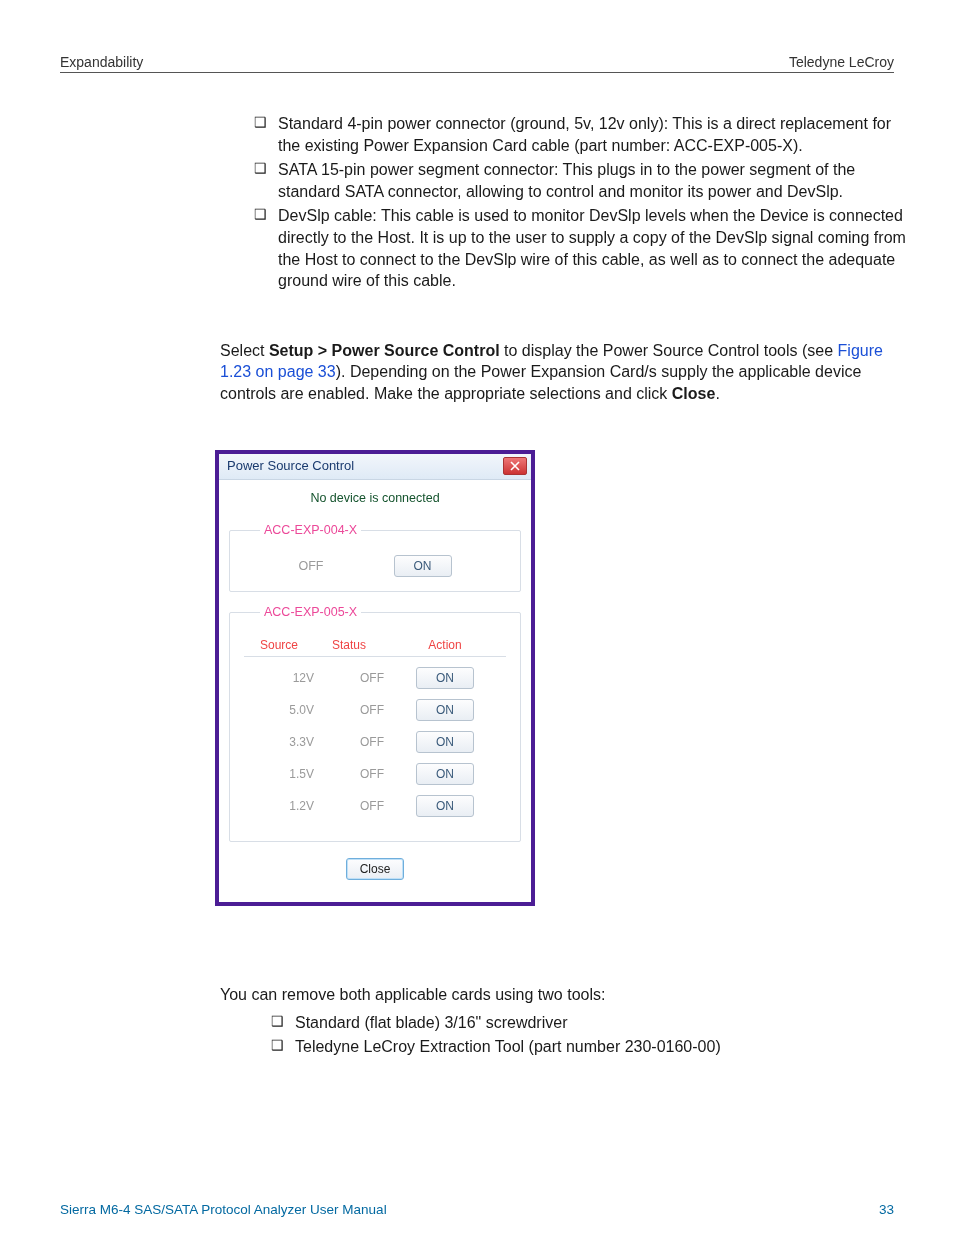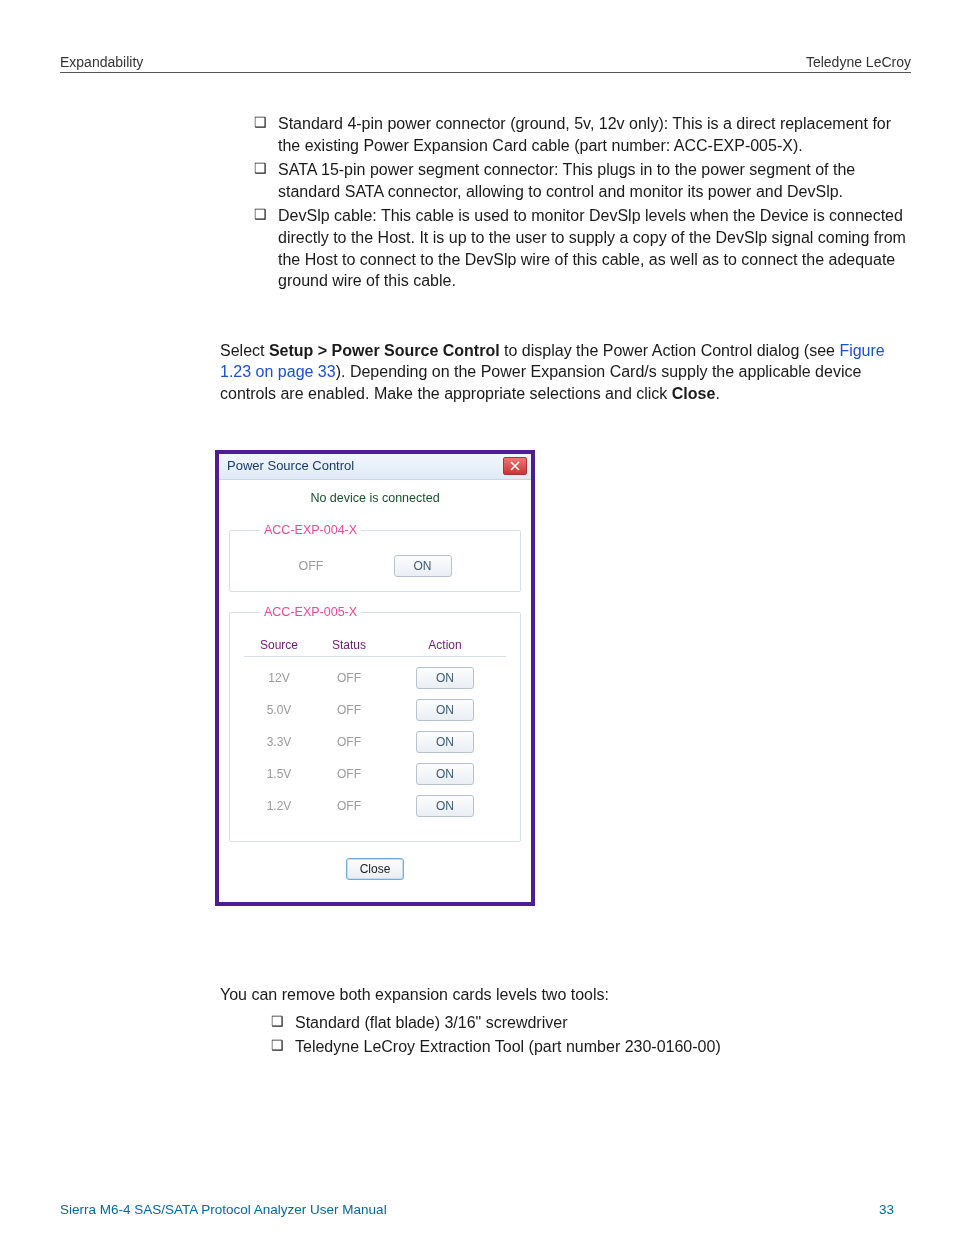--- a/index.html
+++ b/index.html
@@ -1,17 +1,17 @@
 <!DOCTYPE html>
 <html><head>
 <meta charset="utf-8">
 <style>
   * { box-sizing: border-box; margin: 0; padding: 0; }
   html, body { width: 954px; background: #fff; font-family: "Segoe UI", "Myriad Pro", Arial, sans-serif; color: #1a1a1a; }
-  .page { width: 954px; min-height: 1235px; position: relative; padding: 54px 43px 40px 60px; }
+  .page { width: 954px; min-height: 1235px; position: relative; padding: 54px 60px 40px 60px; }
   .hdr { display: flex; justify-content: space-between; font-size: 14px; color: #333; }
   .hdr-rule { border: none; border-top: 1px solid #555; margin-top: 2px; }
   .content { margin-top: 40px; margin-left: 160px; width: 690px; font-size: 16px; line-height: 1.35; }
   ul.sq { list-style: none; padding-left: 58px; }
   ul.sq li { position: relative; margin-bottom: 3px; }
   ul.sq li::before { content: "❑"; position: absolute; left: -24px; top: 0; font-size: 14px; color: #222; }
   .para { margin-top: 48px; }
   .link { color: #1a4fd6; }
   .bold { font-weight: 600; }
 
@@ -25,26 +25,26 @@
   .dlg-close svg { width: 10px; height: 10px; }
   .dlg-body { padding: 6px 10px 10px 10px; }
   .no-dev { text-align: center; font-size: 12.5px; color: #14532d; padding: 4px 0 10px 0; }
   fieldset.grp { border: 1px solid #d8dee6; border-radius: 2px; margin: 6px 0 12px 0; padding: 16px 14px 14px 14px; position: relative; }
   fieldset.grp legend { font-size: 12.5px; color: #ec4899; padding: 0 4px; margin-left: 16px; }
   .row004 { display: flex; align-items: center; justify-content: center; gap: 70px; }
   .off-lbl { font-size: 12.5px; color: #9a9a9a; }
   .btn { min-width: 58px; height: 22px; border: 1px solid #b7c3cf; border-radius: 3px;
          background: linear-gradient(#fdfdfe,#e9eef4); font-size: 12px; color: #3a5a7a; display: inline-flex; align-items: center; justify-content: center; text-align: center; }
   .btn.accent { border: 1px solid #6faedc; box-shadow: 0 0 0 1px #bfe0f7 inset; color: #222; }
-  .tbl-hdr { display: flex; font-size: 12px; color: #701a75; border-bottom: 1px solid #d8dee6; padding-bottom: 3px; margin-bottom: 10px; }
+  .tbl-hdr { display: flex; font-size: 12px; color: #ef4444; border-bottom: 1px solid #d8dee6; padding-bottom: 3px; margin-bottom: 10px; }
   .c-src { width: 70px; text-align: center; }
   .c-sts { width: 70px; text-align: center; }
   .c-act { flex: 1; text-align: center; }
   .tbl-row { display: flex; align-items: center; margin-bottom: 10px; }
-  .tbl-row .c-src, .tbl-row .c-sts { font-size: 12px; color: #9a9a9a; }
+  .tbl-row .c-src, .tbl-row .c-sts { font-size: 12px; color: #9a9a9a; text-align: right; }
   .tbl-row .c-act { display: flex; justify-content: center; }
   .dlg-foot { display: flex; justify-content: center; padding: 4px 0 12px 0; }
 
   .para2 { margin-top: 78px; }
   ul.sq2 { list-style: none; padding-left: 75px; margin-top: 6px; }
   ul.sq2 li { position: relative; margin-bottom: 2px; }
   ul.sq2 li::before { content: "❑"; position: absolute; left: -24px; top: 0; font-size: 14px; color: #222; }
 
   .ftr { position: absolute; left: 60px; right: 60px; bottom: 18px; display: flex; justify-content: space-between; font-size: 13.5px; color: #0369a1; }
 </style>
@@ -61,21 +61,21 @@
 
   <div class="content">
 
     <ul class="sq">
       <li>Standard 4-pin power connector (ground, 5v, 12v only): This is a direct replacement for the existing Power Expansion Card cable (part number: ACC-EXP-005-X).</li>
       <li>SATA 15-pin power segment connector: This plugs in to the power segment of the standard SATA connector, allowing to control and monitor its power and DevSlp.</li>
       <li>DevSlp cable: This cable is used to monitor DevSlp levels when the Device is connected directly to the Host. It is up to the user to supply a copy of the DevSlp signal coming from the Host to connect to the DevSlp wire of this cable, as well as to connect the adequate ground wire of this cable.</li>
     </ul>
 
     <p class="para">
-      <span>Select </span><span class="bold">Setup &gt; Power Source Control</span><span> to display the Power Action Control dialog (see </span><span class="link">Figure 1.23 on page 33</span><span>). Depending on the Power Expansion Card/s supply the applicable device controls are enabled. Make the appropriate selections and click </span><span class="bold">Close</span><span>.</span>
+      <span>Select </span><span class="bold">Setup &gt; Power Source Control</span><span> to display the Power Source Control tools (see </span><span class="link">Figure 1.23 on page 33</span><span>). Depending on the Power Expansion Card/s supply the applicable device controls are enabled. Make the appropriate selections and click </span><span class="bold">Close</span><span>.</span>
     </p>
 
     <div class="dlg-wrap">
       <div class="dlg">
         <div class="dlg-title">
           <span>Power Source Control</span>
           <span class="dlg-close">
             <svg viewBox="0 0 10 10">
                 <path d="M1 1 L9 9 M9 1 L1 9" stroke="#fff" stroke-width="1.6" fill="none"></path>
               </svg>
@@ -136,21 +136,21 @@
             </div>
           </fieldset>
 
           <div class="dlg-foot">
             <span class="btn accent">Close</span>
           </div>
         </div>
       </div>
     </div>
 
-    <p class="para2">You can remove both expansion cards levels two tools:</p>
+    <p class="para2">You can remove both applicable cards using two tools:</p>
     <ul class="sq2">
       <li>Standard (flat blade) 3/16" screwdriver</li>
       <li>Teledyne LeCroy Extraction Tool (part number 230-0160-00)</li>
     </ul>
 
   </div>
 
   <div class="ftr">
     <span>Sierra M6-4 SAS/SATA Protocol Analyzer User Manual</span>
     <span>33</span>

